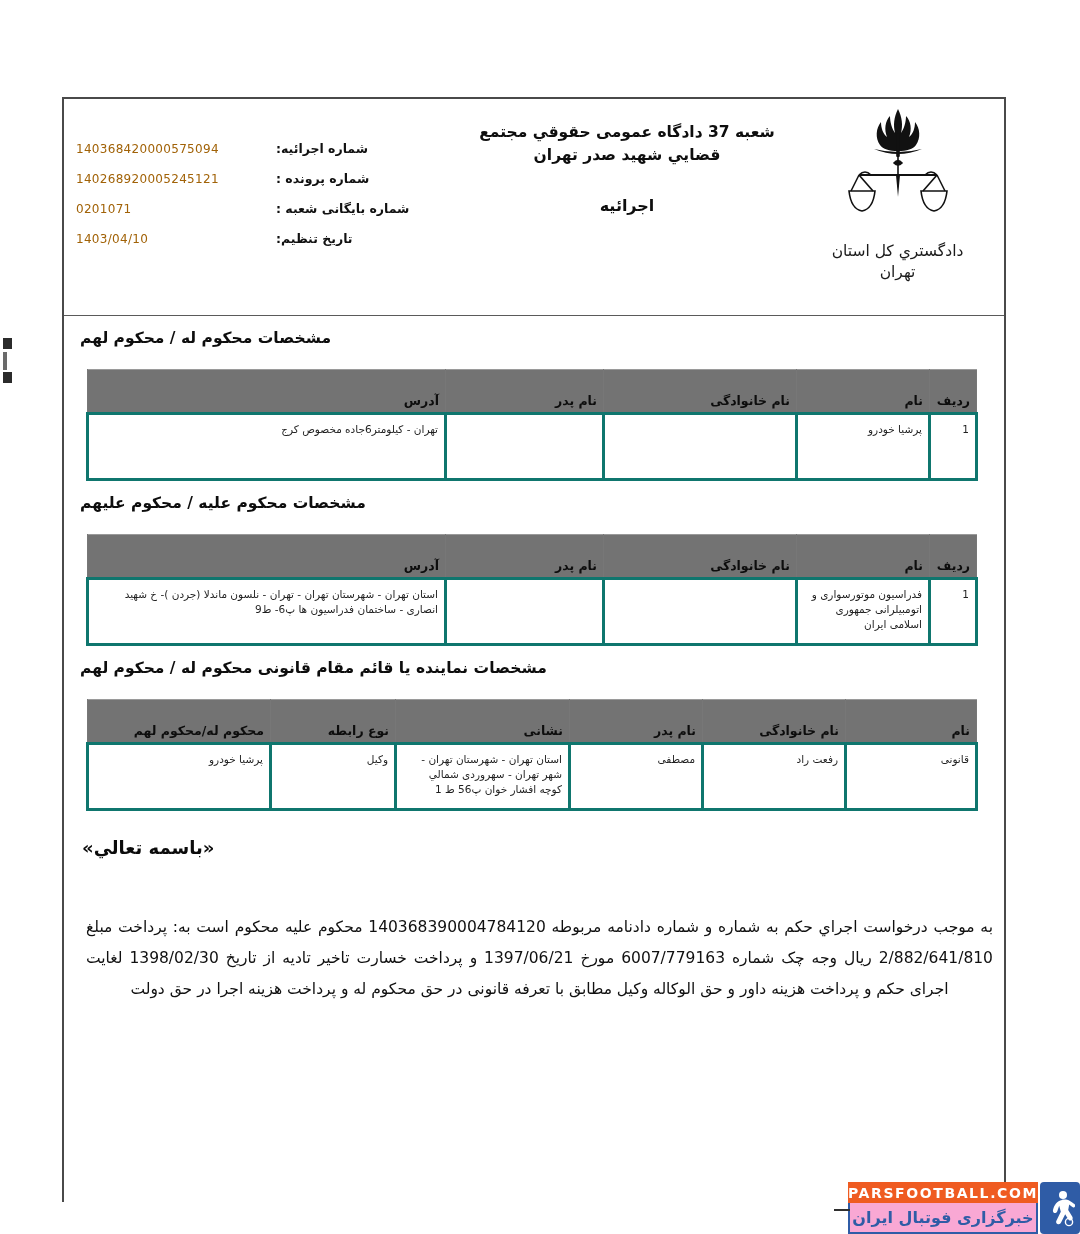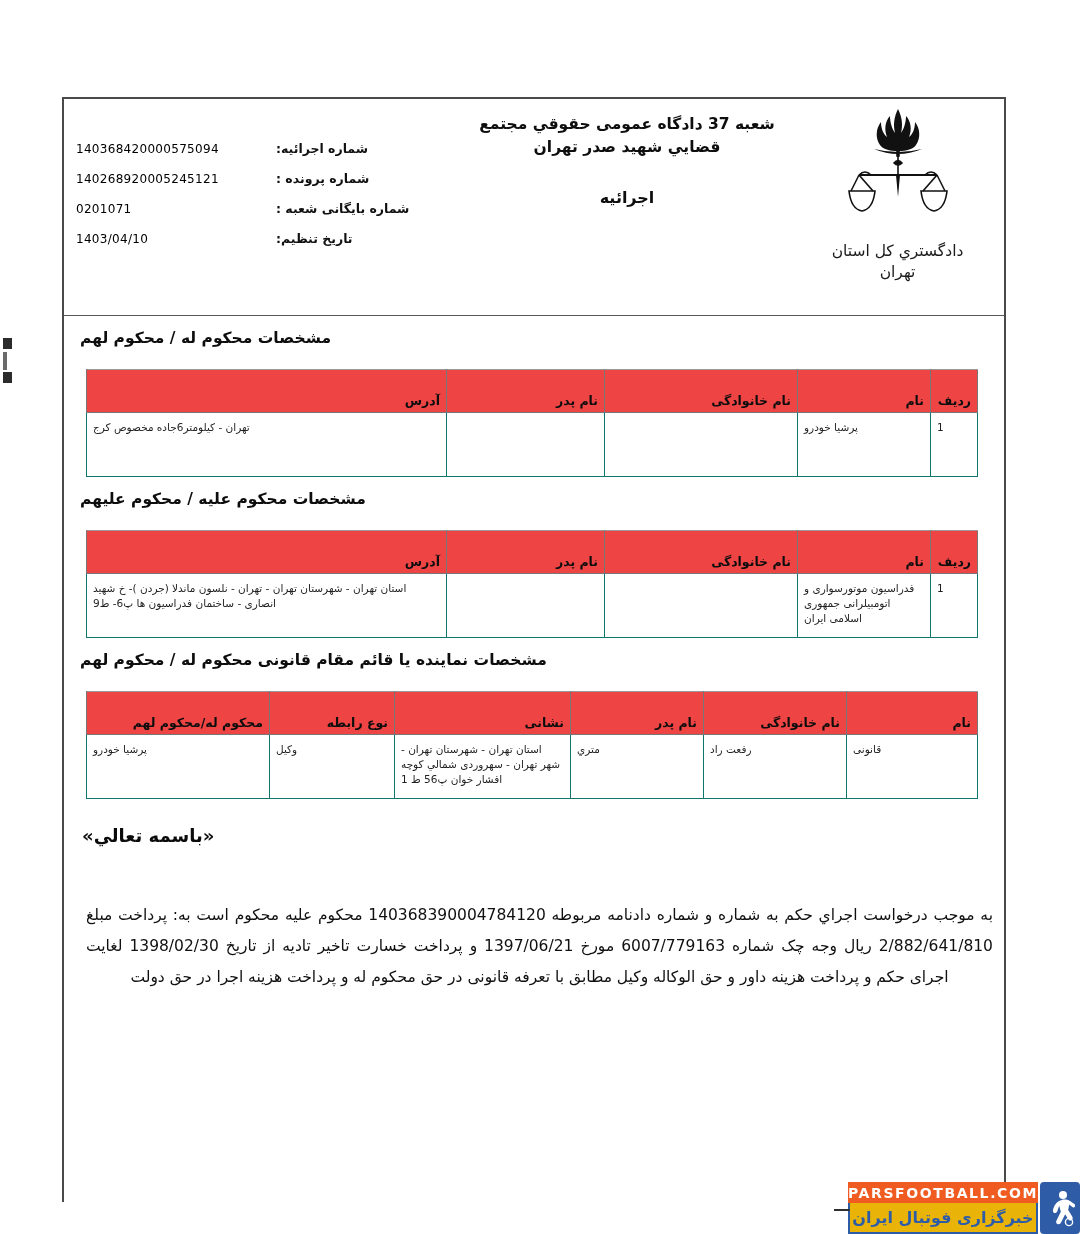--- a/index.html
+++ b/index.html
@@ -60,21 +60,21 @@
     margin-top: 10px;
     font-size: 15.5px;
     line-height: 1.38;
     color: #1b1b1b;
     letter-spacing: .2px;
   }
 
   .court-col {
     position: absolute;
     right: 212px;
-    top: 14px;
+    top: 22px;
     width: 330px;
     text-align: center;
   }
   .court-title {
     font-size: 15.5px;
     font-weight: bold;
     line-height: 1.5;
     color: #0e0e0e;
   }
   .doc-kind {
@@ -102,21 +102,21 @@
     font-weight: bold;
     color: #111;
     padding-left: 8px;
     box-sizing: border-box;
     white-space: nowrap;
   }
   .meta-value {
     flex: 1;
     text-align: left;
     direction: ltr;
-    color: #000000;
+    color: #a16207;
     font-size: 12px;
     letter-spacing: .3px;
   }
 
   
   .body-area {
     position: relative;
     padding: 0;
   }
 
@@ -140,31 +140,31 @@
   table.party th {
     border: 1px solid #777;
     border-top: 1px solid #9a9a9a;
     font-size: 12.5px;
     font-weight: bold;
     color: #0d0d0d;
     height: 38px;
     vertical-align: bottom;
     padding: 0 6px 4px 6px;
     text-align: right;
-    background: #ef4444;
+    background: #737373;
   }
   table.party td {
-    border: 1px solid #0f766e;
+    border: 3px solid #0f766e;
     height: 52px;
     vertical-align: top;
     padding: 7px 6px 4px 6px;
     font-size: 10.5px;
     line-height: 1.45;
     color: #1f1f1f;
-    text-align: left;
+    text-align: right;
   }
   th.c-idx, td.c-idx { width: 34px; text-align: center; }
   td.c-idx { padding-top: 7px; }
   th.c-name, td.c-name { width: 120px; }
   th.c-family, td.c-family { width: 180px; }
   th.c-father, td.c-father { width: 145px; }
   th.c-addr,  td.c-addr  { }
 
   
   th.t3-name, td.t3-name { width: 118px; }
@@ -232,21 +232,21 @@
     font-size: 14px;
     font-weight: bold;
     letter-spacing: 1.6px;
     display: flex;
     align-items: center;
     justify-content: center;
     height: 21px;
     font-family: "DejaVu Sans", "Liberation Sans", sans-serif;
   }
   .wm-bottom {
-    background: #eab308;
+    background: #f9a8d4;
     border: 2px solid #2f5ca6;
     border-top: none;
     flex: 1;
     display: flex;
     align-items: center;
     justify-content: center;
     color: #2f5ca6;
     font-size: 16px;
     font-weight: bold;
     direction: rtl;
@@ -399,21 +399,21 @@
             <th class="t3-father">نام پدر</th>
             <th class="t3-ident">نشانی</th>
             <th class="t3-rel">نوع رابطه</th>
             <th class="t3-for">محکوم له/محکوم لهم</th>
           </tr>
         </thead>
         <tbody>
           <tr>
             <td class="t3-name">قانونی</td>
             <td class="t3-family">رفعت راد</td>
-            <td class="t3-father">متري</td>
+            <td class="t3-father">مصطفی</td>
             <td class="t3-ident">استان تهران - شهرستان تهران - شهر تهران - سهروردی شمالي کوچه افشار خوان پ56 ط 1</td>
             <td class="t3-rel">وکیل</td>
             <td class="t3-for">پرشیا خودرو</td>
           </tr>
         </tbody>
       </table>
     </div>
 
     <div class="basmala">«باسمه تعالي»</div>
     <div class="verdict">به موجب درخواست اجراي حکم به شماره و شماره دادنامه مربوطه 140368390004784120 محکوم علیه محکوم است به: پرداخت مبلغ 2/882/641/810 ریال وجه چک شماره 6007/779163 مورخ 1397/06/21 و پرداخت خسارت تاخیر تادیه از تاریخ 1398/02/30 لغایت اجرای حکم و پرداخت هزینه داور و حق الوکاله وکیل مطابق با تعرفه قانونی در حق محکوم له و پرداخت هزینه اجرا در حق دولت</div>

